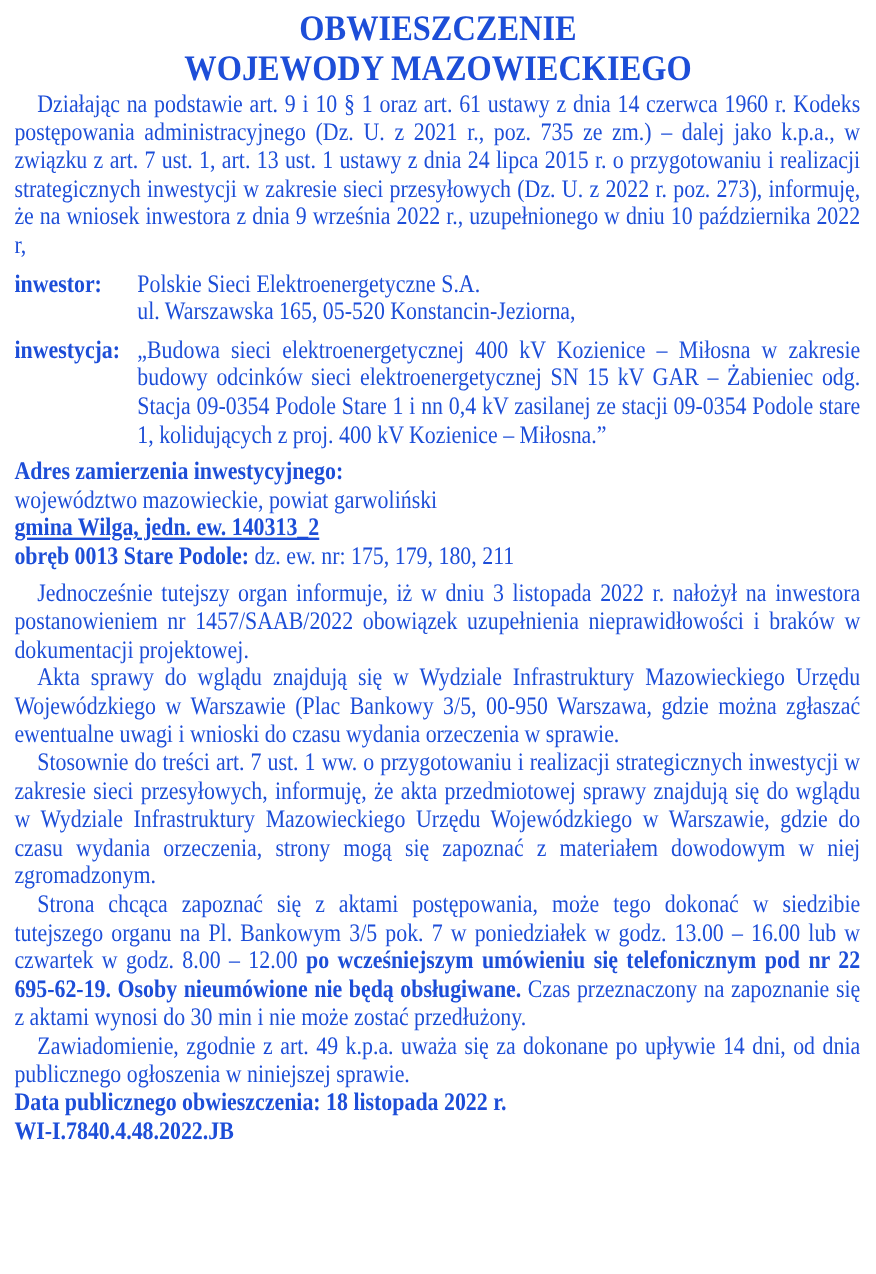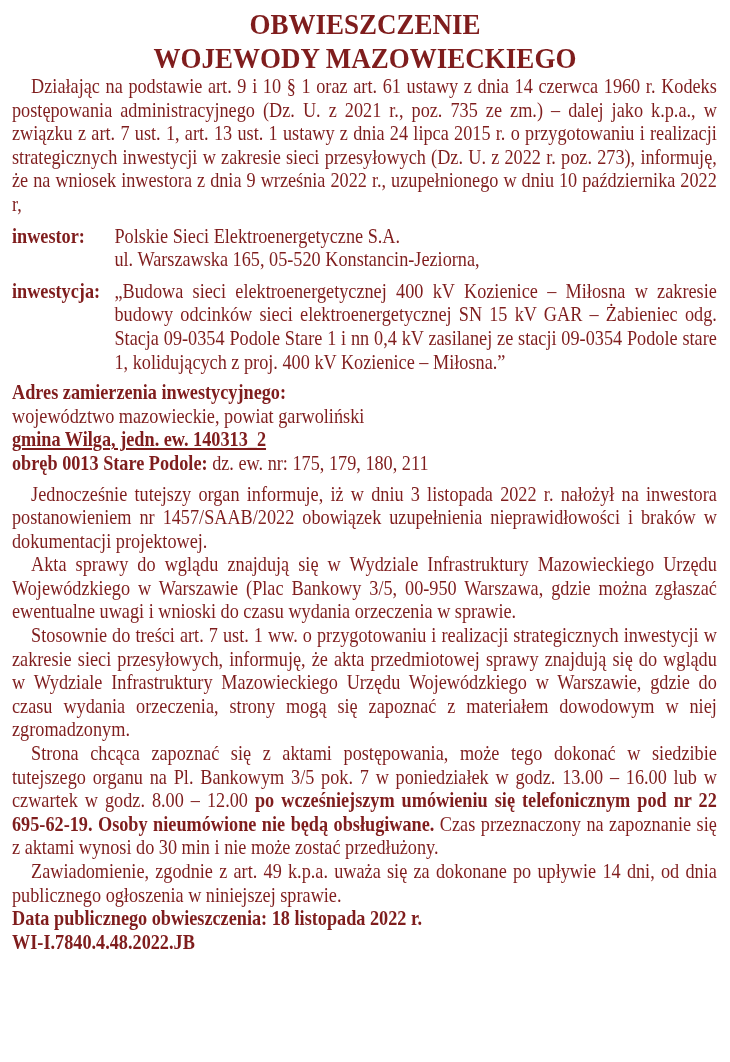--- a/index.html
+++ b/index.html
@@ -1,21 +1,21 @@
 <!DOCTYPE html>
 <html><head>
 <meta charset="utf-8">
 <style>
   html, body { margin: 0; padding: 0; background: #ffffff; }
   body { width: 730px; height: 1062px; overflow: hidden; position: relative; }
   .page {
     position: absolute; left: 0; top: 0;
     width: 730px;
     font-family: "Liberation Serif", serif;
-    color: #7f1d1d;
+    color: #1d4ed8;
   }
   .cond {
     
     width: 812px;
     transform: scaleX(0.868);
     transform-origin: 0 0;
     margin-left: 12px;
   }
   .title {
     text-align: center;

